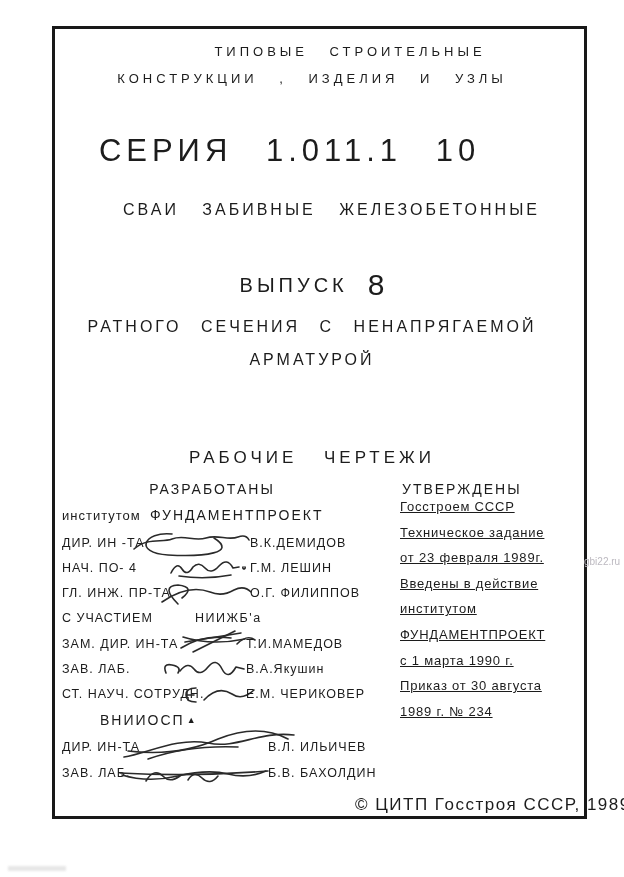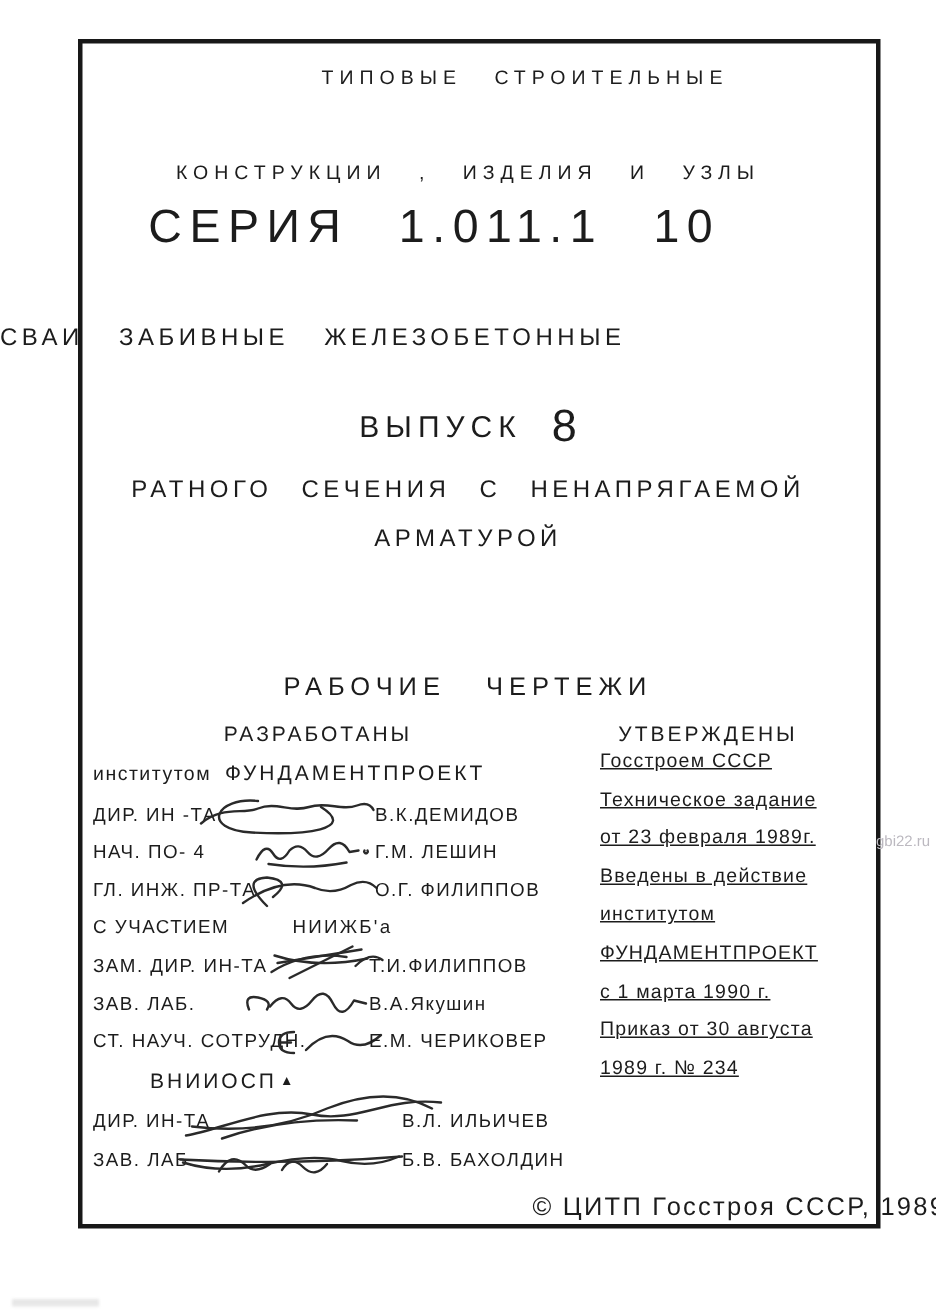--- a/index.html
+++ b/index.html
@@ -2,35 +2,35 @@
 <html><head>
 <meta charset="utf-8">
 <style>
   html,body{margin:0;padding:0;background:#ffffff;}
   .page{position:relative;width:624px;height:877px;background:#ffffff;overflow:hidden;
         font-family:"Liberation Sans",sans-serif;color:#1c1c1c;}
   .frame{position:absolute;left:52px;top:26px;width:535px;height:793px;
          border:3px solid #181818;box-sizing:border-box;}
   .hdr{position:absolute;left:0;width:624px;text-align:center;font-size:13px;
        letter-spacing:4px;word-spacing:14px;white-space:nowrap;}
-  .l1{top:44px;margin-left:38px;} .l2{top:71px;margin-top:36px;}
+  .l1{top:44px;margin-left:38px;} .l2{top:71px;}
   .series{position:absolute;left:0;top:133px;width:579px;text-align:center;
           font-size:31px;letter-spacing:5px;word-spacing:20px;white-space:nowrap;}
-  .subject{position:absolute;left:0;top:217px;width:540px;text-align:left;
+  .subject{position:absolute;left:0;top:201px;width:540px;text-align:right;
            font-size:16px;letter-spacing:3px;word-spacing:16px;white-space:nowrap;}
   .issue{position:absolute;left:0;top:268px;width:624px;text-align:center;white-space:nowrap;}
   .issue .lab{font-size:20px;letter-spacing:4px;}
   .issue .num{font-size:30px;margin-left:20px;vertical-align:-3px;}
   .desc{position:absolute;left:0;top:310px;width:624px;text-align:center;
         font-size:16px;letter-spacing:3px;word-spacing:12px;line-height:33px;white-space:nowrap;}
   .doctype{position:absolute;left:0;top:448px;width:624px;text-align:center;
            font-size:17px;letter-spacing:4px;word-spacing:18px;}
   .col-head{position:absolute;top:481px;font-size:14px;letter-spacing:2px;}
   .ch-left{left:62px;width:300px;text-align:center;}
-  .ch-right{left:402px;width:140px;text-align:center;}
+  .ch-right{left:402px;width:140px;text-align:left;}
   .inst-row{position:absolute;left:62px;top:508px;width:330px;font-size:13px;letter-spacing:1px;}
   .inst-row .iname{position:absolute;left:88px;top:-1px;font-size:14px;letter-spacing:2px;}
   .lrow{position:absolute;left:62px;width:335px;height:26px;font-size:12.5px;letter-spacing:1px;white-space:nowrap;}
   .lrow .t{position:absolute;left:0;top:0;}
   .lrow .nm{position:absolute;left:188px;top:0;}
   .nm-mid{left:184px !important;}
   .nm-bot{left:206px !important;}
   .r1{top:536px;} .r2{top:561px;} .r3{top:586px;} .r4{top:611px;}
   .r5{top:637px;} .r6{top:662px;} .r7{top:687px;}
   .r8{top:712px;left:100px;width:280px;text-align:left;font-size:14px;letter-spacing:2px;}
@@ -114,21 +114,21 @@
 
   <div class="lrow r5">
     <span class="t">ЗАМ. ДИР. ИН-ТА</span>
     <svg class="sig sg4" width="84" height="28" viewBox="0 0 84 28">
       <path d="M6 20 Q28 6 56 10"></path>
       <path d="M10 14 L66 5"></path>
       <path d="M18 24 L60 3"></path>
       <path d="M8 9 Q36 18 70 11"></path>
       <path d="M62 16 Q72 6 80 12"></path>
     </svg>
-    <span class="nm nm-mid">Т.И.ФИЛИППОВ</span>
+    <span class="nm nm-mid">Т.И.МАМЕДОВ</span>
   </div>
 
   <div class="lrow r6">
     <span class="t">ЗАВ. ЛАБ.</span>
     <svg class="sig sg5" width="92" height="23" viewBox="0 0 92 23">
       <path d="M8 16 Q4 6 14 8 Q24 10 20 16"></path>
       <path d="M22 14 Q30 4 36 12 T50 10 T64 12 T78 10 L86 12"></path>
     </svg>
     <span class="nm nm-mid">В.А.Якушин</span>
   </div>

